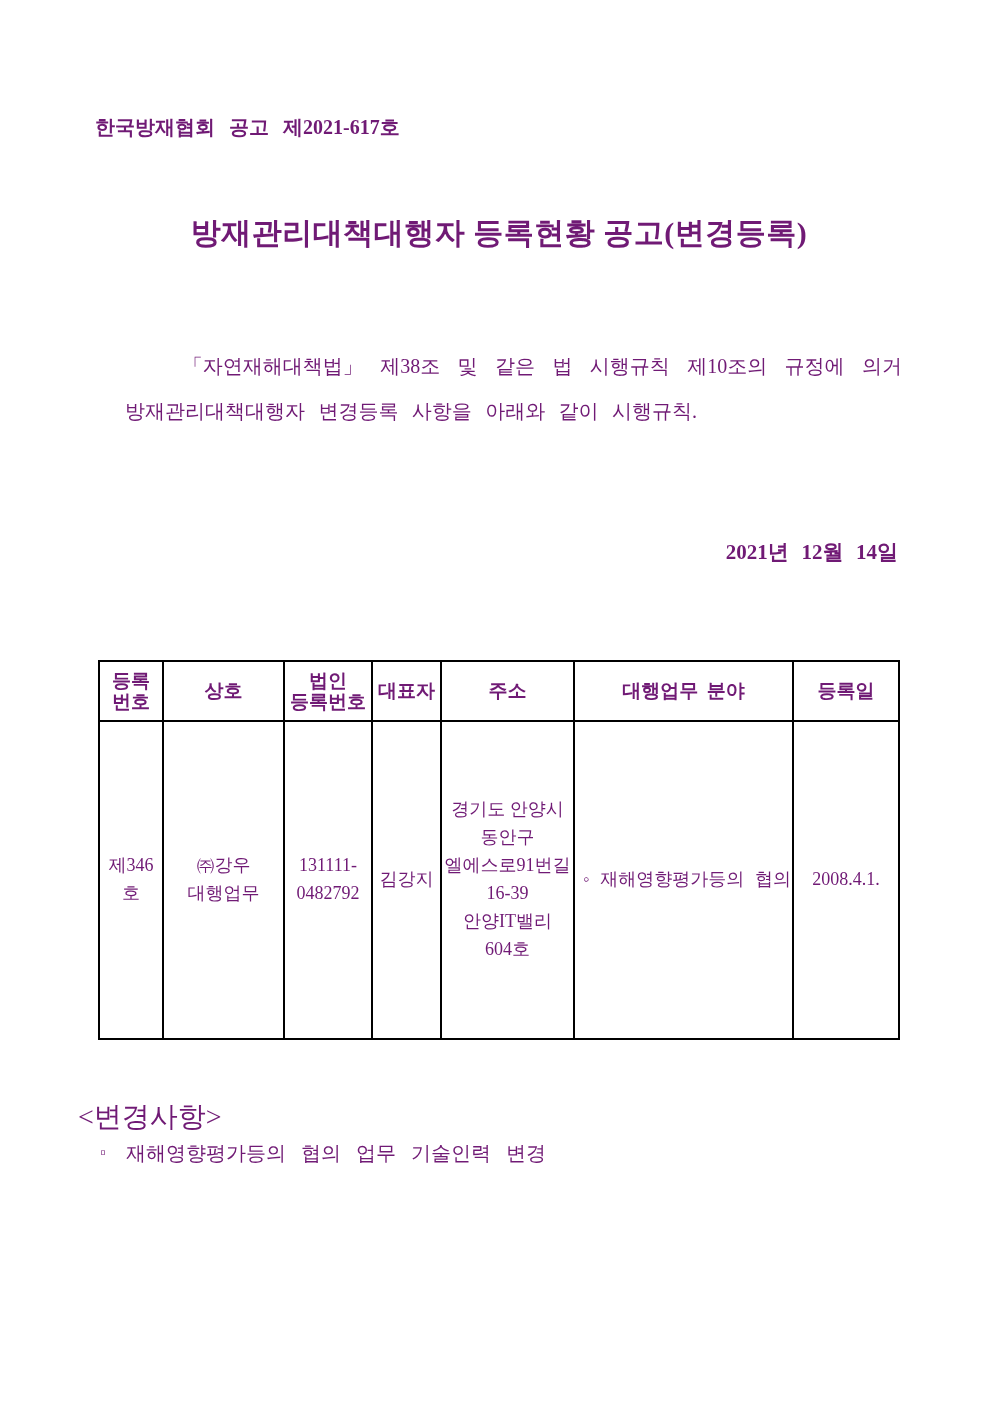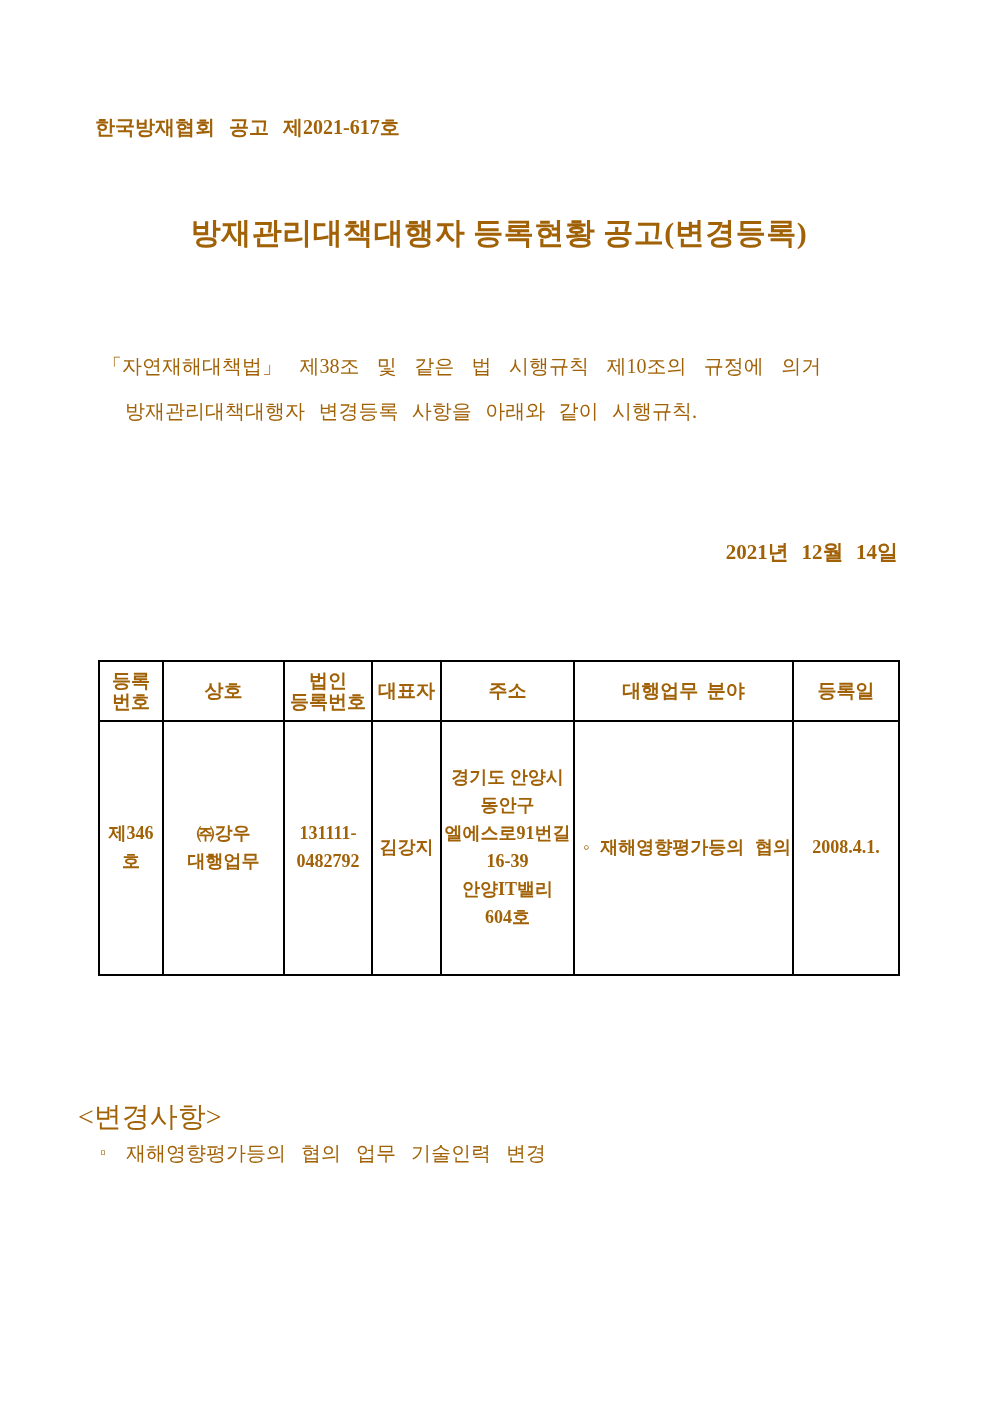--- a/index.html
+++ b/index.html
@@ -3,21 +3,21 @@
 <meta charset="utf-8">
 <style>
   * { margin: 0; padding: 0; box-sizing: border-box; }
   html, body { background: #ffffff; }
   .page {
     position: relative;
     width: 992px;
     height: 1403px;
     margin: 0 auto;
     background: #ffffff;
-    color: #a16207;
+    color: #701a75;
     font-family: "Liberation Serif", "DejaVu Serif", serif;
     overflow: hidden;
   }
   .notice {
     position: absolute;
     left: 95px;
     top: 114px;
     font-size: 20px;
     font-weight: 700;
     word-spacing: 0.45em;
@@ -39,20 +39,21 @@
     left: 112px;
     right: 90px;
     top: 344px;
     font-size: 20px;
     line-height: 2.25;
   }
   .body-line-1 {
     word-spacing: 0.62em;
     white-space: nowrap;
     margin-left: -10px; 
+    text-align: right;
   }
   .body-line-2 {
     word-spacing: 0.42em;
     white-space: nowrap;
     padding-left: 13px;
   }
   .sign-block {
     position: absolute;
     top: 498px;
     right: 94px;
@@ -81,23 +82,23 @@
   }
   .reg-table th {
     height: 60px;
     font-size: 19px;
     font-weight: 700;
     line-height: 1.12;
     white-space: pre-line;
     word-spacing: 0.2em;
   }
   .reg-table td {
-    height: 254px;
+    height: 318px;
     font-size: 18px;
-    font-weight: 700;
+    font-weight: 400;
     line-height: 1.55;
   }
   .pre { white-space: pre-line; }
   .cell-business {
     text-align: left;
     padding-left: 7px;
     font-size: 17px;
     word-spacing: 0.35em;
     white-space: nowrap;
   }

